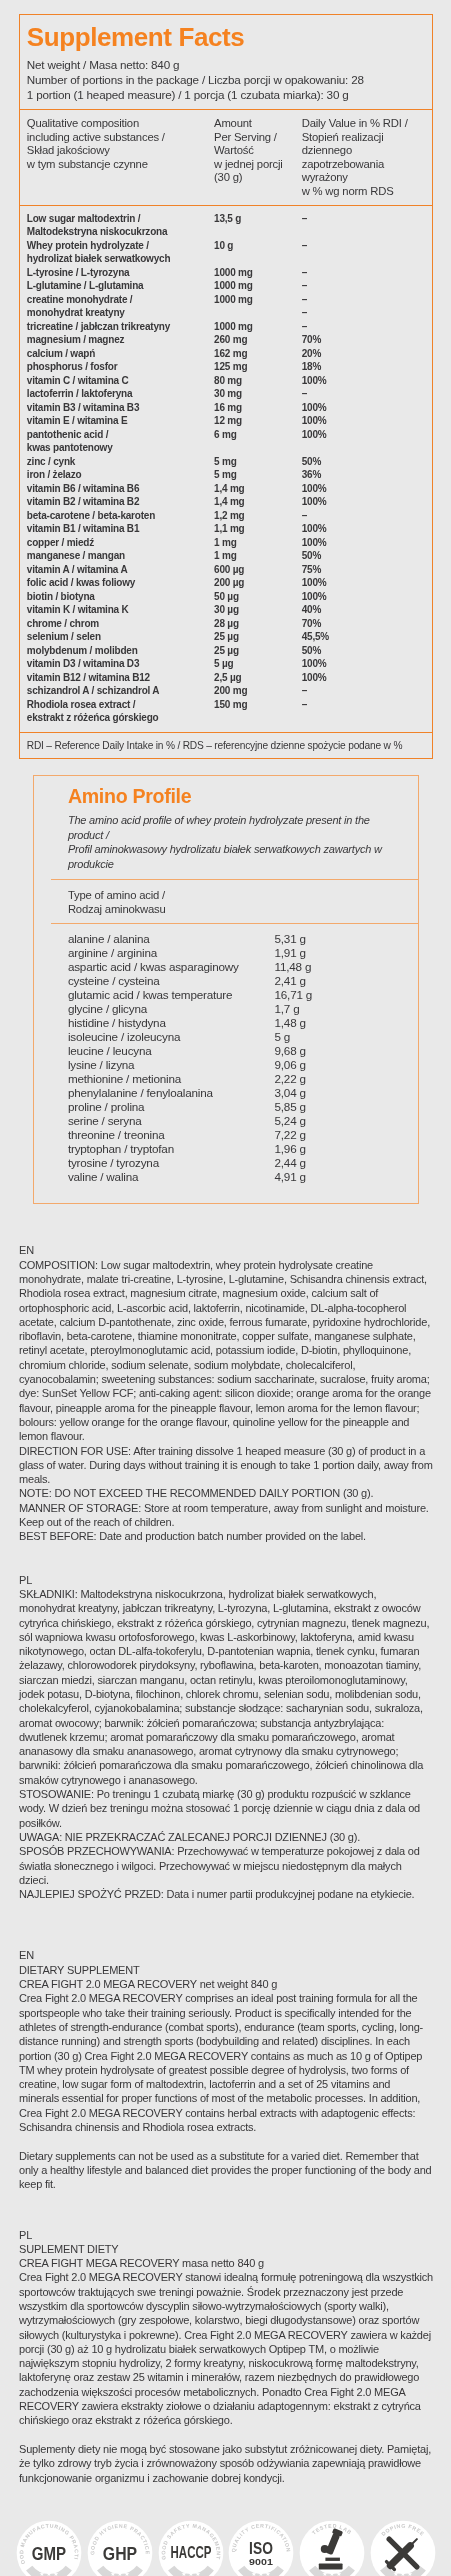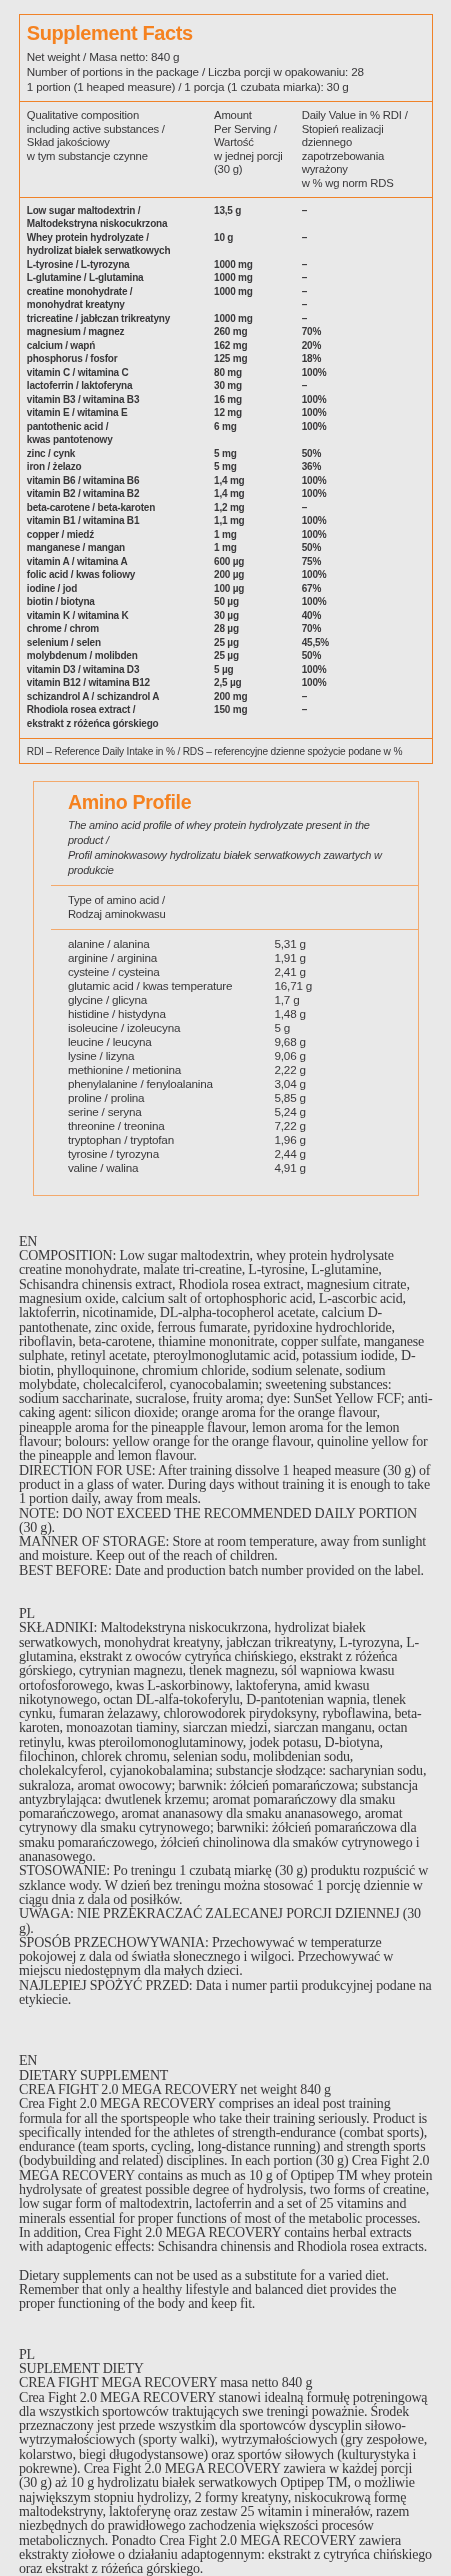--- a/index.html
+++ b/index.html
@@ -7,21 +7,21 @@
     width:452px;height:2576px;overflow:hidden;
     background:#e9e9e9;color:#39383a;
     font-family:"Liberation Sans","DejaVu Sans",sans-serif;
   }
   .page{padding:13.5px 19px 0;box-sizing:border-box;}
   .pre{white-space:pre-line;}
 
   
   .facts-box{border:1.5px solid #f08228;}
   .facts-head{padding:7.5px 6.8px 6.8px;border-bottom:1.5px solid #f08228;}
-  .facts-title{margin:0 0 5.3px;font-size:20px;font-weight:600;color:#f58220;letter-spacing:-0.4px;}
+  .facts-title{margin:0 0 5.3px;font-size:26px;font-weight:600;color:#f58220;letter-spacing:-0.4px;}
   .meta-line{font-size:11.7px;line-height:14.7px;letter-spacing:-0.2px;}
   .facts-header-row{display:flex;padding:6.8px;border-bottom:1.5px solid #f08228;
     font-size:11.3px;line-height:13.5px;letter-spacing:-0.2px;}
   .facts-rows{padding:6px 6.8px 7.5px;}
   .frow{display:flex;font-size:10px;line-height:13.5px;letter-spacing:-0.2px;font-weight:bold;}
   .c-name{width:47%;padding-right:4.5px;box-sizing:border-box;}
   .c-amt{width:22%;}
   .c-dv{flex:1;}
   .facts-foot{border-top:1.5px solid #f08228;padding:6.8px;font-size:10.2px;letter-spacing:-0.2px;}
 
@@ -31,21 +31,21 @@
   .amino-title{margin:0 0 4.5px;font-size:19.6px;font-weight:600;color:#f58220;letter-spacing:-0.3px;}
   .amino-sub{font-size:11px;line-height:14.7px;letter-spacing:-0.2px;font-style:italic;}
   .amino-header-row{display:flex;align-items:flex-end;padding:7.5px 16.6px;
     border-bottom:1.5px solid #f3a96c;font-size:11.3px;line-height:14px;letter-spacing:-0.2px;}
   .amino-rows{padding:7.5px 16.6px 19.6px;}
   .arow{display:flex;font-size:11.7px;line-height:14px;letter-spacing:-0.2px;}
   .a-name{width:62%;}
   .a-val{flex:1;}
 
   
-  .text-section{font-size:14px;line-height:14.3px;letter-spacing:-0.2px;font-family:Liberation Serif, serif;}
+  .text-section{font-size:11px;line-height:14.3px;letter-spacing:-0.2px;}
   .text-section p{margin:0;}
   .sec-1{margin-top:39px;}
   .sec-2{margin-top:29px;}
   .sec-3{margin-top:47px;}
   .sec-4{margin-top:36px;}
   .sec-3 p:last-child,.sec-4 p:last-child{margin-top:14.3px;}
 
   
   .badges{display:flex;justify-content:space-between;margin:35px -3px 0;}
   .badge{width:66px;height:66px;}
@@ -207,25 +207,20 @@
         <div class="c-name pre">vitamin A / witamina A</div>
         <div class="c-amt">600 µg</div>
         <div class="c-dv pre">75%</div>
       </div>
         <div class="frow">
         <div class="c-name pre">folic acid / kwas foliowy</div>
         <div class="c-amt">200 µg</div>
         <div class="c-dv pre">100%</div>
       </div>
         <div class="frow">
-        <div class="c-name pre">iodine / jod</div>
-        <div class="c-amt">100 µg</div>
-        <div class="c-dv pre">67%</div>
-      </div>
-        <div class="frow">
         <div class="c-name pre">biotin / biotyna</div>
         <div class="c-amt">50 µg</div>
         <div class="c-dv pre">100%</div>
       </div>
         <div class="frow">
         <div class="c-name pre">vitamin K / witamina K</div>
         <div class="c-amt">30 µg</div>
         <div class="c-dv pre">40%</div>
       </div>
         <div class="frow">
@@ -282,20 +277,24 @@
 
     <div class="arow">
         <div class="a-name">alanine / alanina</div>
         <div class="a-val">5,31 g</div>
       </div>
         <div class="arow">
         <div class="a-name">arginine / arginina</div>
         <div class="a-val">1,91 g</div>
       </div>
         <div class="arow">
+        <div class="a-name">aspartic acid / kwas asparaginowy</div>
+        <div class="a-val">11,48 g</div>
+      </div>
+        <div class="arow">
         <div class="a-name">cysteine / cysteina</div>
         <div class="a-val">2,41 g</div>
       </div>
         <div class="arow">
         <div class="a-name">glutamic acid / kwas temperature</div>
         <div class="a-val">16,71 g</div>
       </div>
         <div class="arow">
         <div class="a-name">glycine / glicyna</div>
         <div class="a-val">1,7 g</div>

